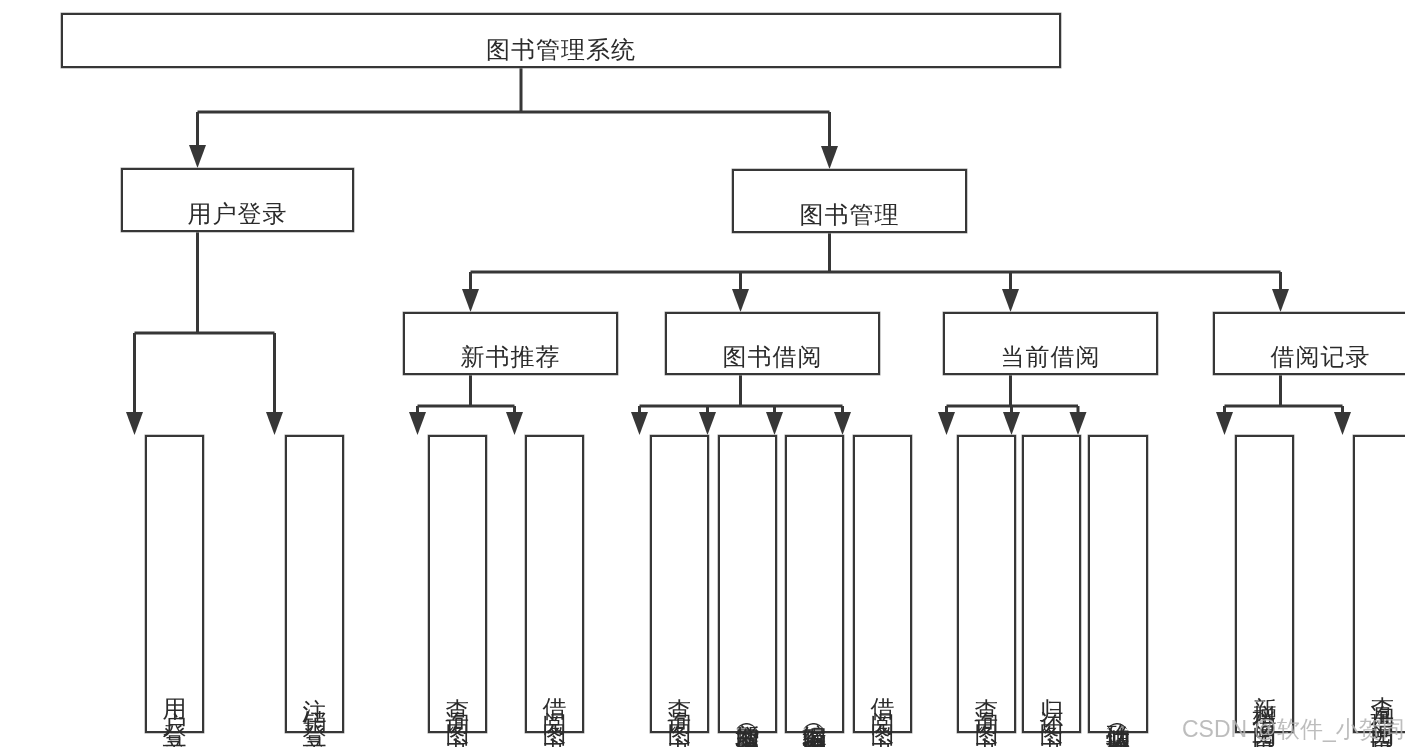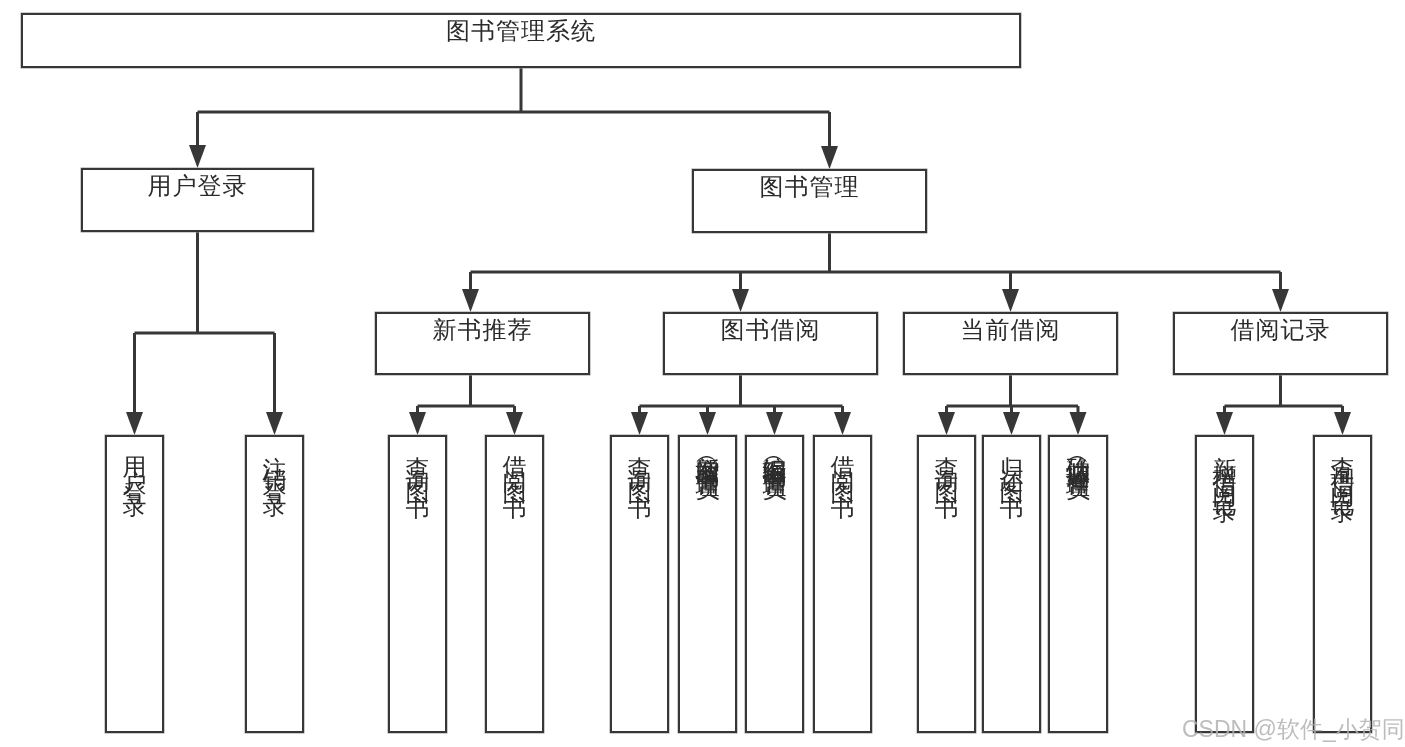--- a/index.html
+++ b/index.html
@@ -22,24 +22,25 @@
     width: 1405px;
     height: 747px;
     pointer-events: none;
   }
   .box {
     position: absolute;
     box-sizing: border-box;
     border: 2.5px solid #373737;
     background: #ffffff;
     display: flex;
-    align-items: flex-start;
+    align-items: flex-end;
     justify-content: center;
     color: #2b2b2b;
     box-shadow: 0 0 0 0.5px #9a9a9a;
+    margin-left: 40px;
   }
   .h-label {
     font-size: 24px;
     letter-spacing: 1px;
     white-space: nowrap;
   }
   .v-label {
     writing-mode: vertical-rl;
     text-orientation: mixed;
     font-size: 24px;
@@ -51,22 +52,22 @@
     letter-spacing: 3px;
   }
   .v-label.mid {
     letter-spacing: 9px;
   }
   
   .root   { left: 21px;  top: 13px;  width: 1000px; height: 55px; }
   .lvl2-a { left: 81px;  top: 168px; width: 233px;  height: 64px; }
   .lvl2-b { left: 692px; top: 169px; width: 235px;  height: 64px; }
   .lvl3   { top: 312px; height: 63px; width: 215px; }
-  .l3-a { left: 375px; }
-  .l3-b { left: 663px; }
+  .l3-a { left: 363px; }
+  .l3-b { left: 625px; }
   .l3-c { left: 903px; }
   .l3-d { left: 1173px; }
   .leaf { top: 435px; height: 298px; width: 59px; }
   .lf-1  { left: 105px; }
   .lf-2  { left: 245px; }
   .lf-3  { left: 388px; }
   .lf-4  { left: 485px; }
   .lf-5  { left: 610px; }
   .lf-6  { left: 678px; }
   .lf-7  { left: 745px; }

